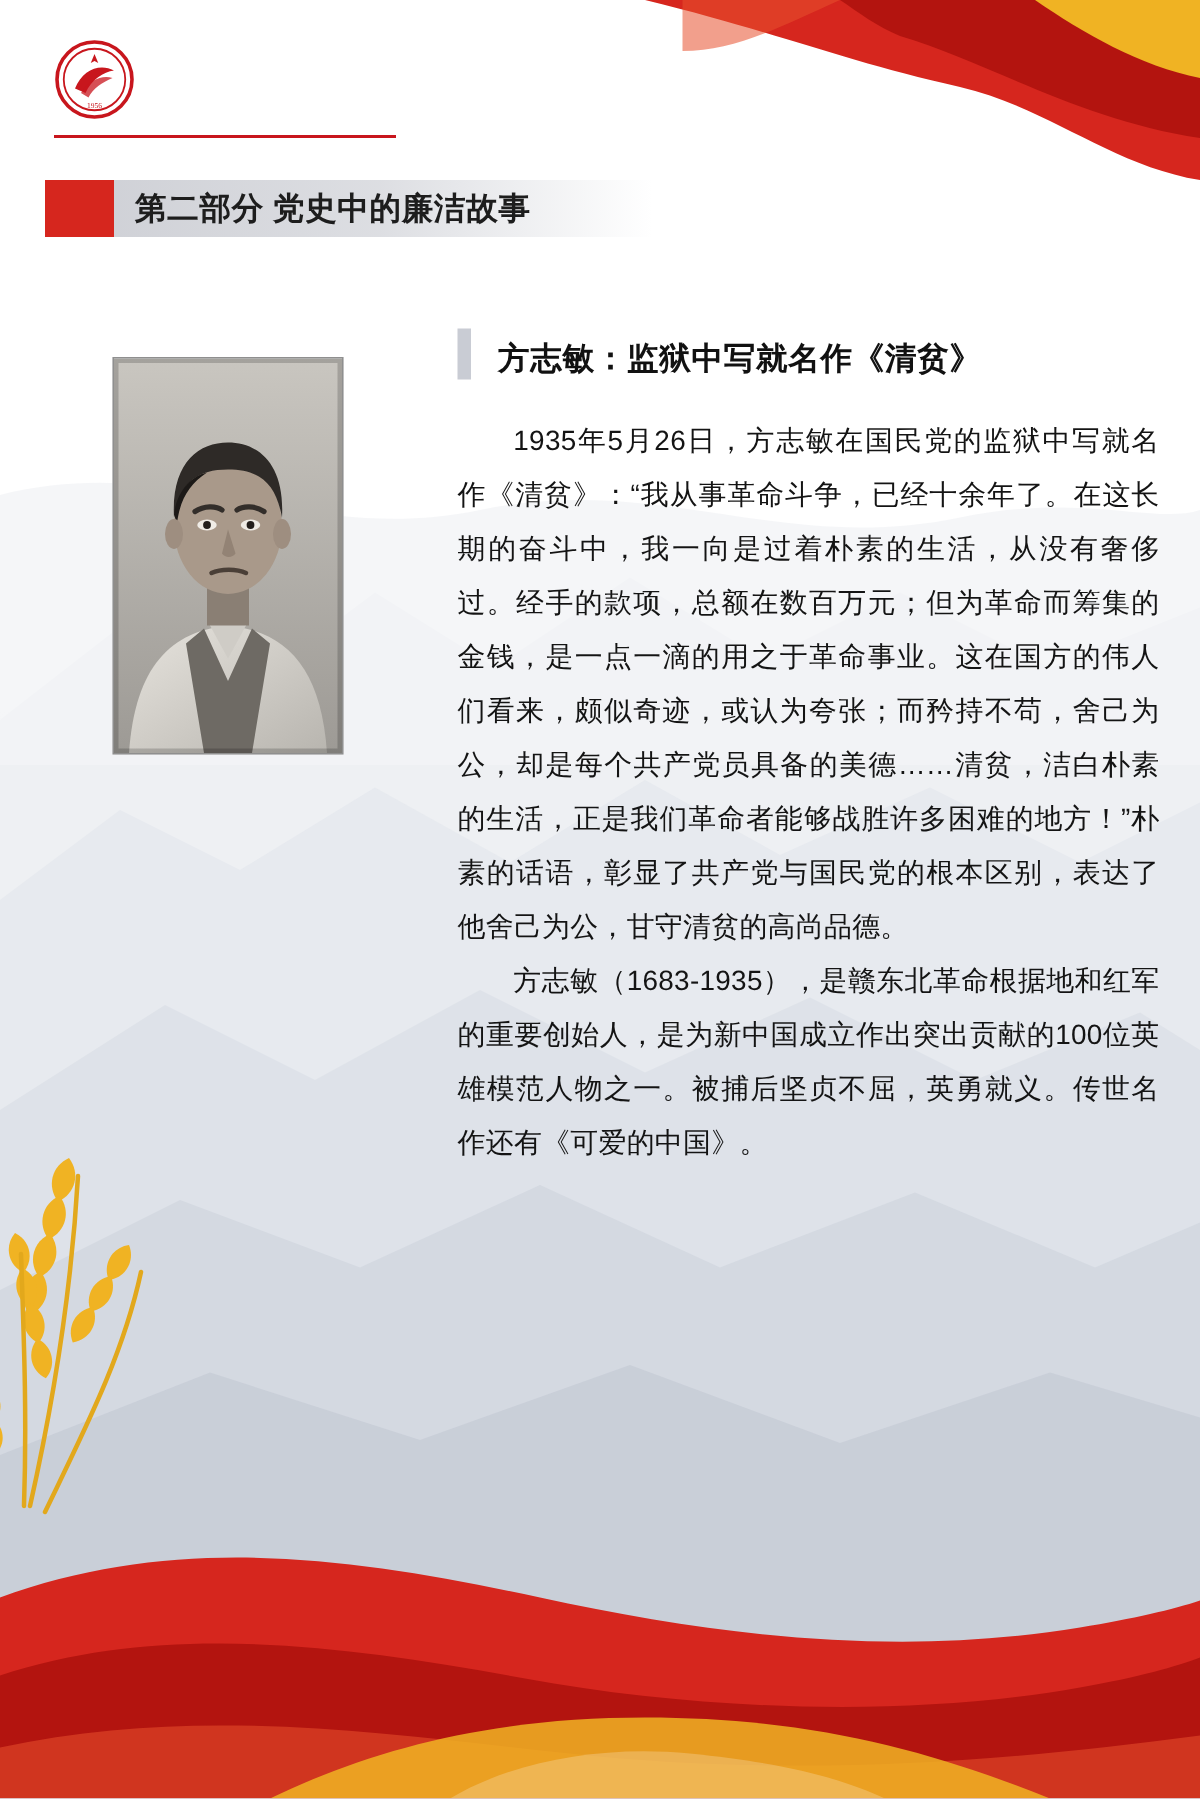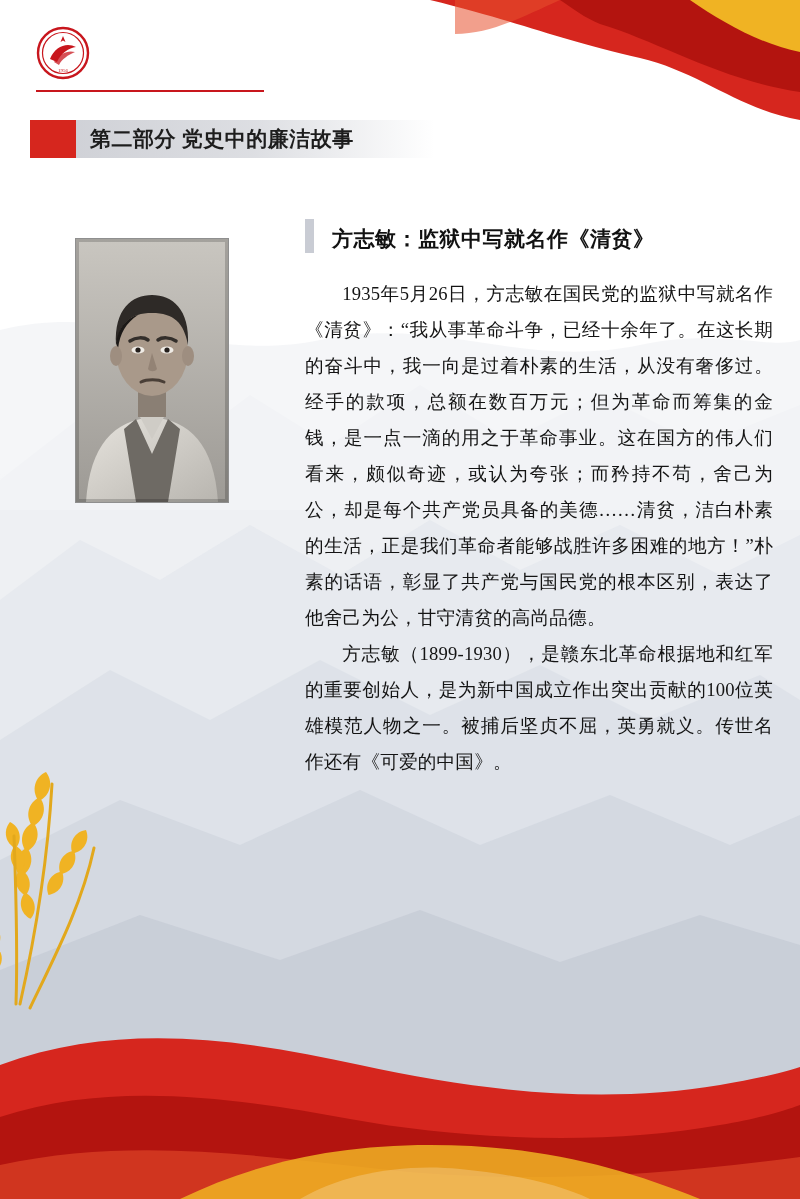--- a/index.html
+++ b/index.html
@@ -179,21 +179,21 @@
   
   .article-body {
     position: absolute;
     top: 276px;
     left: 305px;
     width: 468px;
     z-index: 6;
   }
   .article-body p {
     margin: 0;
-    font-family: Liberation Serif, serif;
+    font-family: Liberation Sans, sans-serif;
     font-size: 18.6px;
     line-height: 36px;
     color: #141414;
     text-align: justify;
     text-justify: inter-character;
     text-indent: 2em;
     letter-spacing: 0.2px;
   }
   .article-body p + p { margin-top: 0px; }
 </style>
@@ -285,21 +285,21 @@
 
       <ellipse cx="40" cy="117" rx="6" ry="10" fill="#9e8e80"></ellipse>
       <ellipse cx="112" cy="117" rx="6" ry="10" fill="#9e8e80"></ellipse>
 
       <rect width="152" height="263" fill="none" stroke="rgba(0,0,0,0.18)" stroke-width="6"></rect>
     </svg>
   </div>
 
   <div class="article-body">
     <p>1935年5月26日，方志敏在国民党的监狱中写就名作《清贫》：“我从事革命斗争，已经十余年了。在这长期的奋斗中，我一向是过着朴素的生活，从没有奢侈过。经手的款项，总额在数百万元；但为革命而筹集的金钱，是一点一滴的用之于革命事业。这在国方的伟人们看来，颇似奇迹，或认为夸张；而矜持不苟，舍己为公，却是每个共产党员具备的美德……清贫，洁白朴素的生活，正是我们革命者能够战胜许多困难的地方！”朴素的话语，彰显了共产党与国民党的根本区别，表达了他舍己为公，甘守清贫的高尚品德。</p>
-    <p>方志敏（1899-1930），是赣东北革命根据地和红军的重要创始人，是为新中国成立作出突出贡献的100位英雄模范人物之一。被捕后坚贞不屈，英勇就义。传世名作还有《可爱的中国》。</p>
+    <p>方志敏（1683-1935），是赣东北革命根据地和红军的重要创始人，是为新中国成立作出突出贡献的100位英雄模范人物之一。被捕后坚贞不屈，英勇就义。传世名作还有《可爱的中国》。</p>
   </div>
 
   <div class="wheat">
     <svg viewBox="0 0 190 260" xmlns="http://www.w3.org/2000/svg">
       <g fill="#f0b323">
         <g transform="translate(56,8) rotate(14)">
           <path d="M0,0 C10,8 10,22 0,30 C-10,22 -10,8 0,0 Z"></path>
           <path d="M0,26 C10,34 10,48 0,56 C-10,48 -10,34 0,26 Z"></path>
           <path d="M0,52 C10,60 10,74 0,82 C-10,74 -10,60 0,52 Z"></path>
           <path d="M0,78 C10,86 10,100 0,108 C-10,100 -10,86 0,78 Z"></path>

